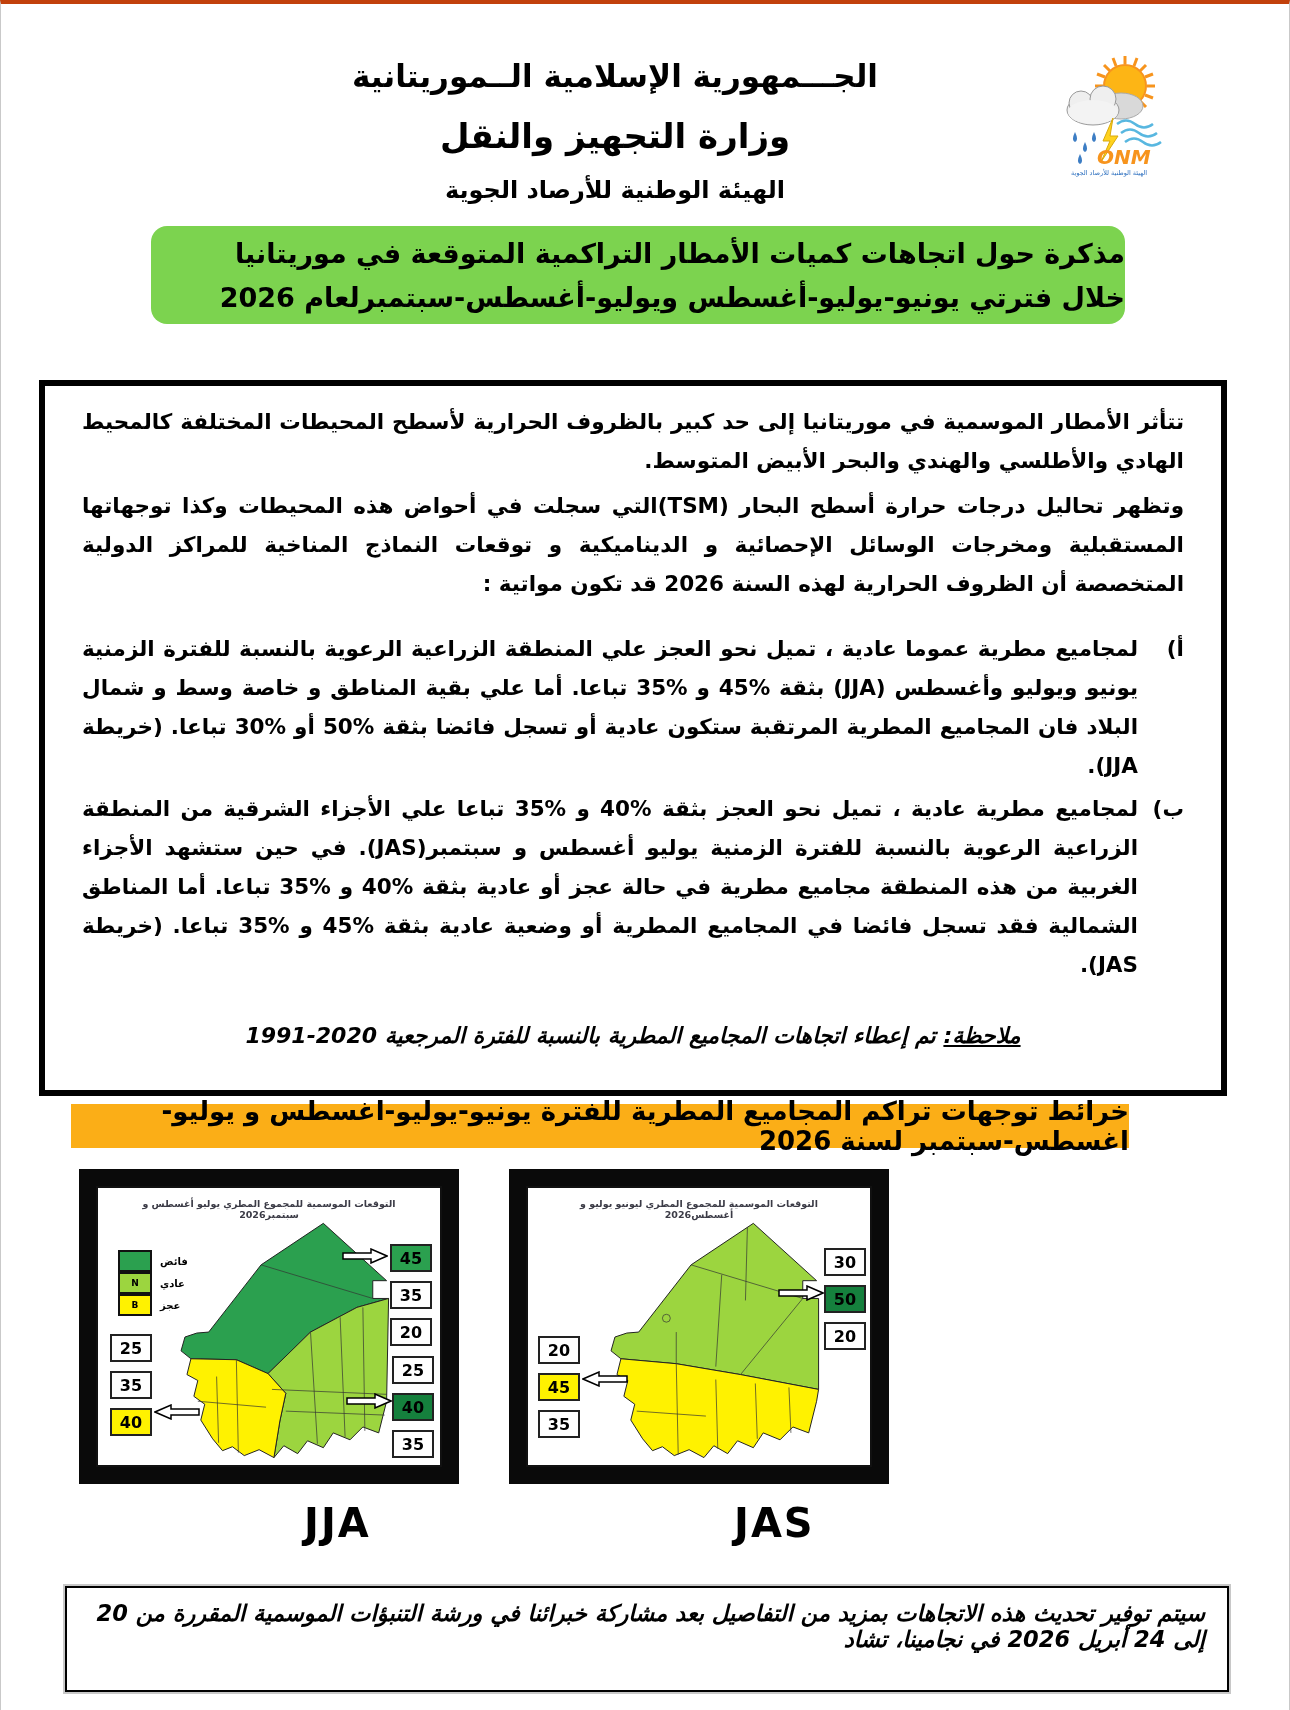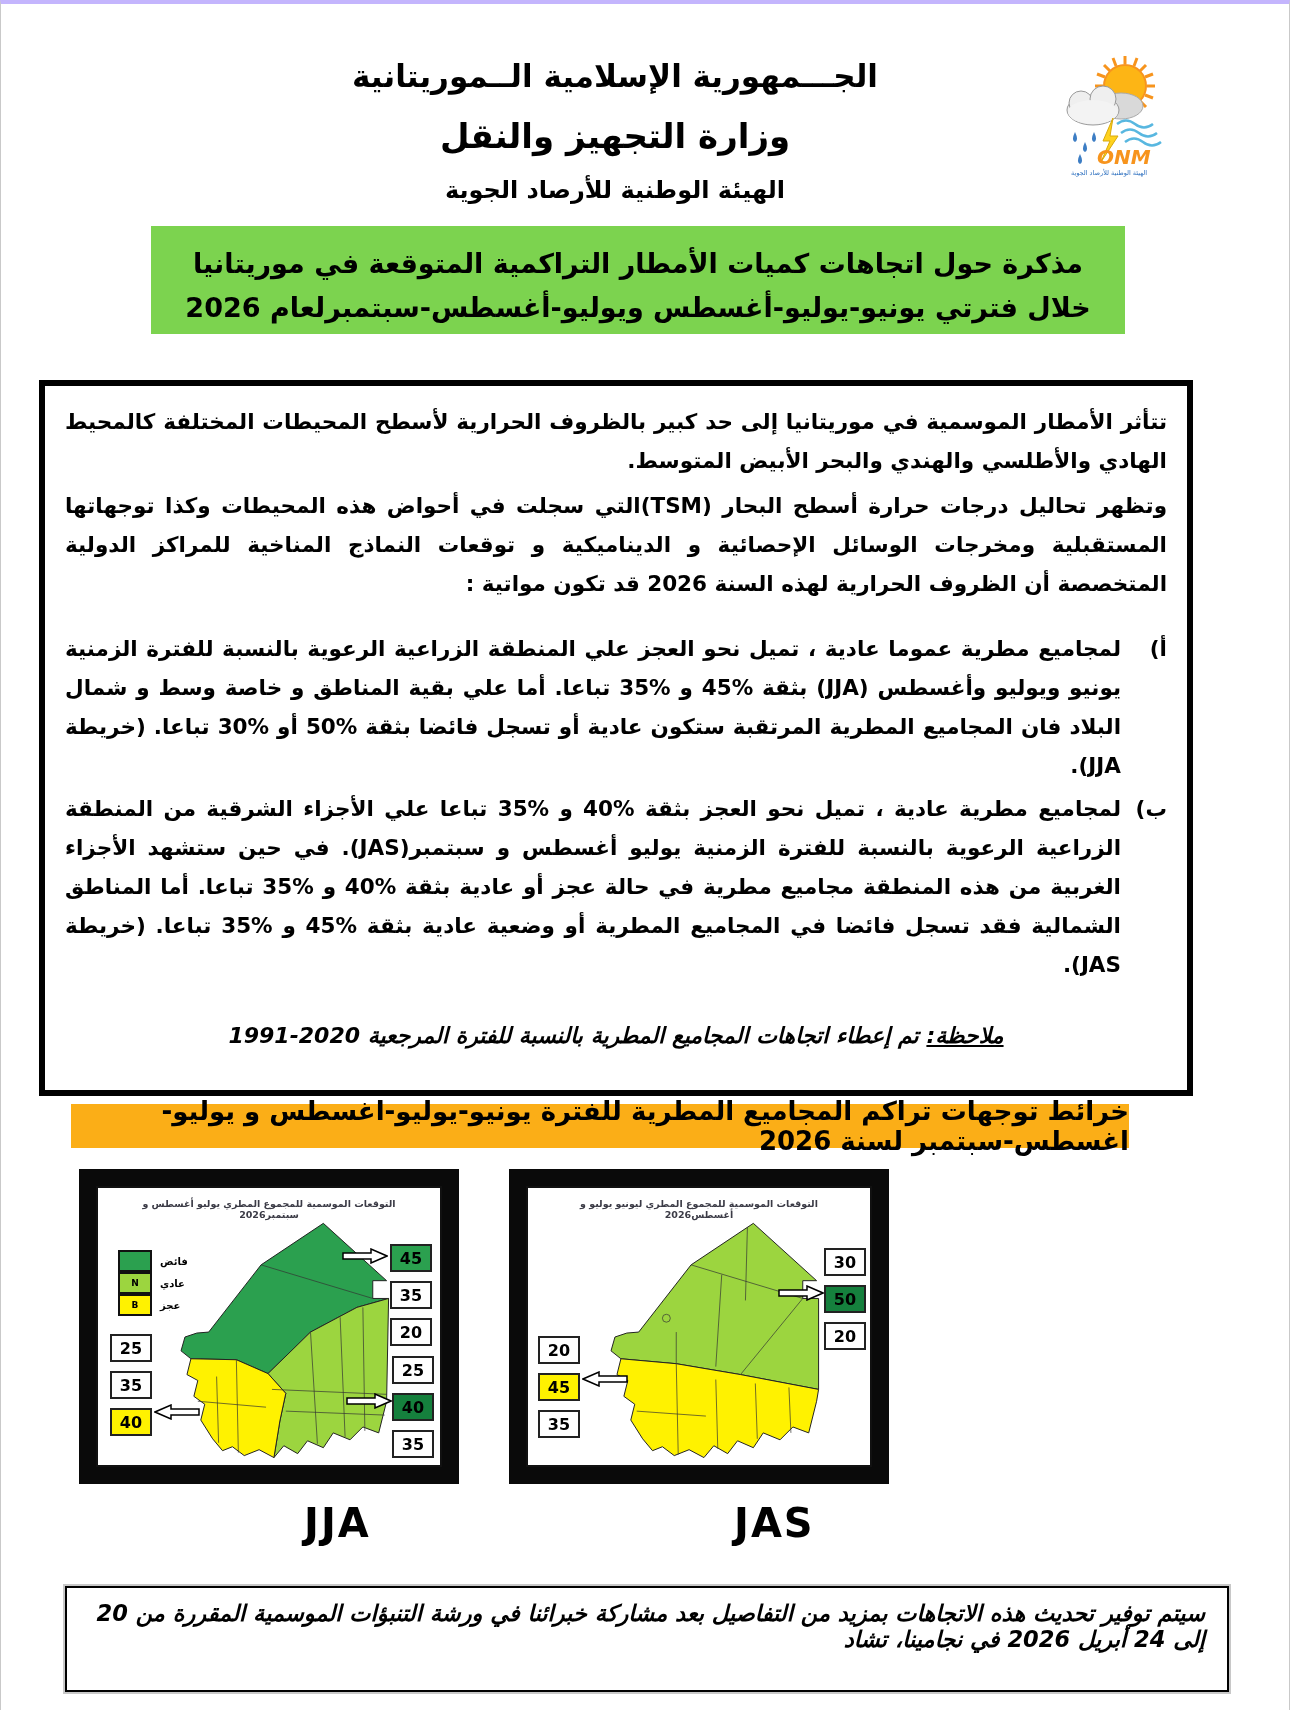--- a/index.html
+++ b/index.html
@@ -1,41 +1,41 @@
 <!DOCTYPE html>
 <html lang="ar"><head>
 <meta charset="utf-8">
 <style>
   html,body{margin:0;padding:0;}
   body{
     width:1290px;height:1710px;background:#ffffff;position:relative;
     font-family:"DejaVu Sans",sans-serif;color:#000;
   }
-  .page{position:absolute;inset:0;border-top:4px solid #c4b5fd;
+  .page{position:absolute;inset:0;border-top:4px solid #c2410c;
         border-left:1px solid #c9c9c9;border-right:1px solid #c9c9c9;}
 
   
   .hdr{position:absolute;top:54px;left:0;right:60px;text-align:center;font-weight:bold;}
   .hdr-l1{font-size:31px;margin-bottom:22px;}
   .hdr-l2{font-size:34px;margin-bottom:20px;}
   .hdr-l3{font-size:24px;}
   .logo{position:absolute;top:44px;left:1032px;width:156px;height:130px;}
 
   
   .titlebox{
     position:absolute;left:150px;top:222px;width:974px;height:92px;
-    background:#7CD34F;direction:rtl;text-align:center;
-    font-weight:bold;font-size:27px;line-height:44px;padding-top:16px;
+    background:#7CD34F;direction:rtl;
+    font-weight:bold;font-size:27px;line-height:44px;padding-top:6px;border-radius:16px;
   }
 
   
   .mainbox{
     position:absolute;left:38px;top:376px;width:1102px;height:672px;
     border:6px solid #000;background:#fff;
-    padding:16px 20px;direction:rtl;text-align:justify;
+    padding:16px 37px;direction:rtl;text-align:justify;
     font-weight:bold;font-size:21.5px;line-height:39px;
   }
   .mainbox p{margin:0 0 6px 0;}
   .mainbox .p2{margin-bottom:26px;}
   .item{display:flex;margin-bottom:4px;}
   .item .ilabel{width:46px;flex:none;}
   .item .itext{flex:1;text-align:justify;}
   .note{margin-top:32px;text-align:center;font-style:italic;font-size:22px;}
   .note .nlabel{text-decoration:underline;}
 

